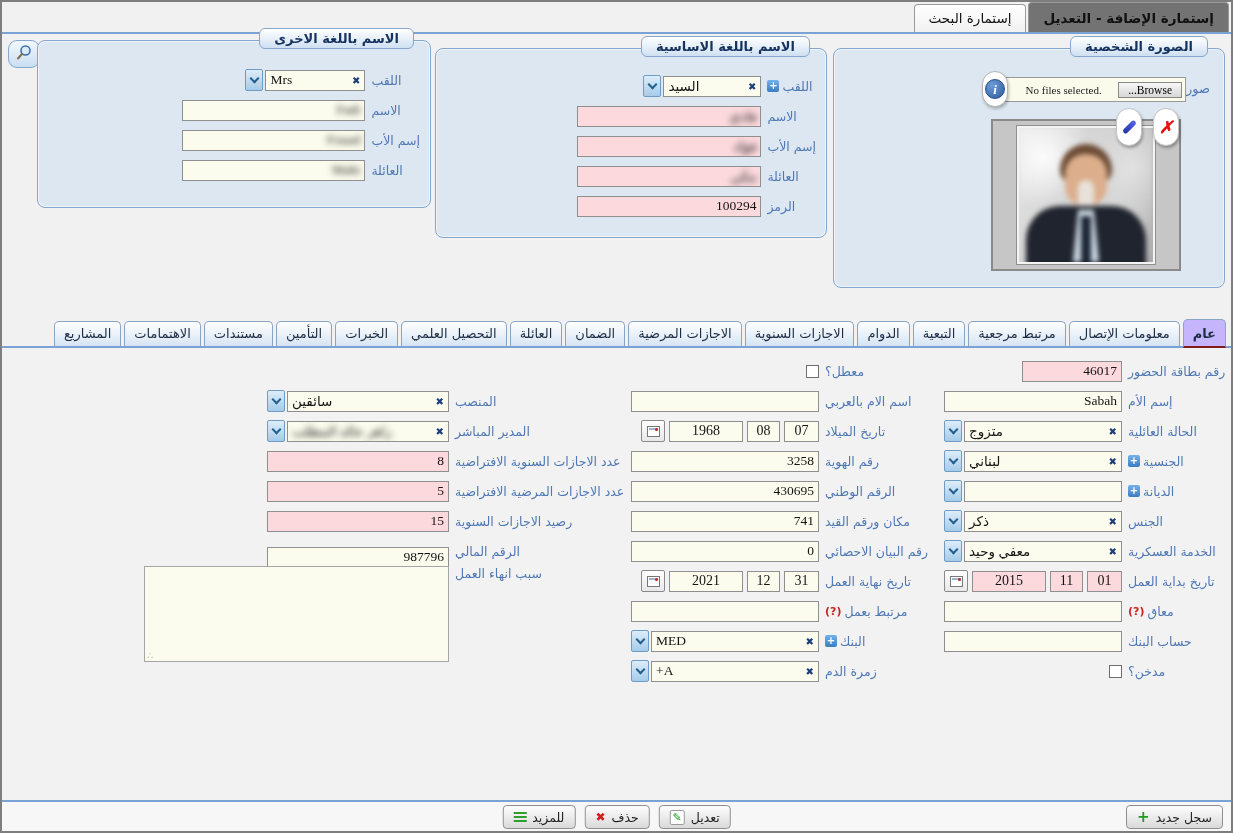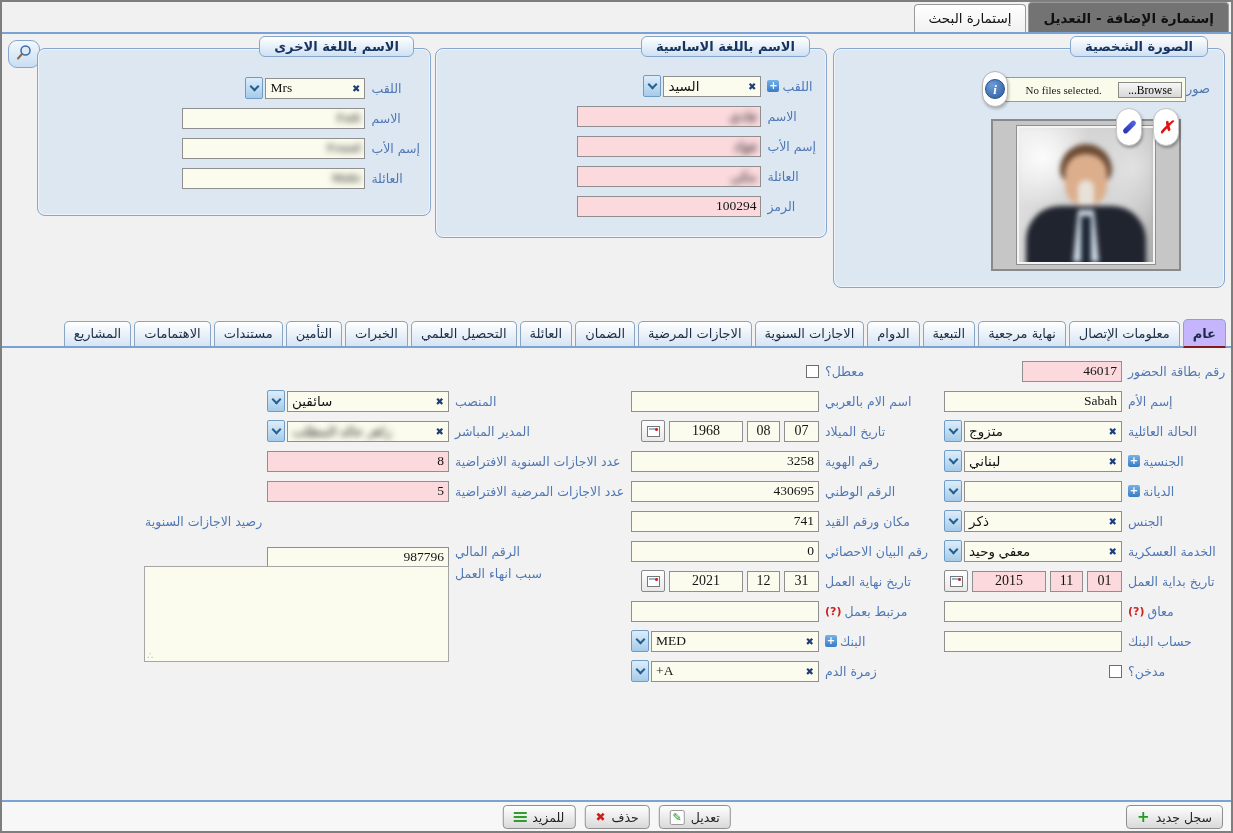--- a/index.html
+++ b/index.html
@@ -13,21 +13,21 @@
     background:linear-gradient(#ffffff,#f1f1f1);padding:5px 14px 6px;font-size:13.5px;color:#111;}
   .top-tab.active{font-weight:700;background:#737373;padding-top:7px;}
   
   .header{position:absolute;top:34px;left:0;right:0;height:262px;}
   .gb{position:absolute;border:1px solid #86a7cd;border-radius:8px;background:#dde7f1;
     box-shadow:inset 0 0 0 1px #eef4fa;}
   .gb-title{position:absolute;top:-13px;right:16px;background:linear-gradient(#ffffff,#cfe0f2);
     border:1px solid #86a7cd;border-radius:6px;padding:2px 14px;font-weight:700;font-size:13px;color:#16335f;white-space:nowrap;}
   .gb-photo{right:6px;top:12px;width:392px;height:240px;}
   .gb-primary{right:404px;top:12px;width:392px;height:190px;}
-  .gb-other{right:800px;top:12px;width:394px;height:168px;}
+  .gb-other{right:800px;top:4px;width:394px;height:168px;}
   .search-btn{position:absolute;left:6px;top:4px;width:32px;height:28px;border:1px solid #86a7cd;
     border-radius:9px;background:linear-gradient(#f2f8fd,#c9def2);display:flex;align-items:center;justify-content:center;}
   
   .rows{position:absolute;}
   .row{display:flex;align-items:center;height:30px;direction:ltr;}
   .row.tall{height:auto;align-items:flex-start;}
   .zone{display:flex;justify-content:flex-end;align-items:center;flex:0 0 auto;}
   .row.tall .zone{align-items:flex-start;}
   .lbl{margin-left:6px;direction:rtl;white-space:nowrap;color:#4f78b5;font-size:12.5px;
     display:flex;align-items:center;gap:3px;}
@@ -282,21 +282,21 @@
               <span>العائلة</span>
             </span>
           </div>
         </div>
     </div>
   </div>
 
   <div class="tabstrip" id="tabstrip">
       <div class="tab active">عام</div>
       <div class="tab">معلومات الإتصال</div>
-      <div class="tab">نهاية مرجعية</div>
+      <div class="tab">مرتبط مرجعية</div>
       <div class="tab">التبعية</div>
       <div class="tab">الدوام</div>
       <div class="tab">الاجازات السنوية</div>
       <div class="tab">الاجازات المرضية</div>
       <div class="tab">الضمان</div>
       <div class="tab">العائلة</div>
       <div class="tab">التحصيل العلمي</div>
       <div class="tab">الخبرات</div>
       <div class="tab">التأمين</div>
       <div class="tab">مستندات</div>
@@ -652,20 +652,25 @@
           <div class="zone" style="width: 310px;">
             <div class="inp req" style="width: 182px;">
               <span class="val" dir="rtl">5</span>
             </div>
           </div>
           <span class="lbl">
             <span>عدد الاجازات المرضية الافتراضية</span>
           </span>
         </div>
         <div class="row">
+          <div class="zone" style="width: 310px;">
+            <div class="inp req" style="width: 182px;">
+              <span class="val" dir="rtl">15</span>
+            </div>
+          </div>
           <span class="lbl">
             <span>رصيد الاجازات السنوية</span>
           </span>
         </div>
         <div class="row">
           <div class="zone" style="width: 310px; margin-top: 12px;">
             <div class="inp" style="width: 182px;">
               <span class="val" dir="rtl">987796</span>
             </div>
           </div>

